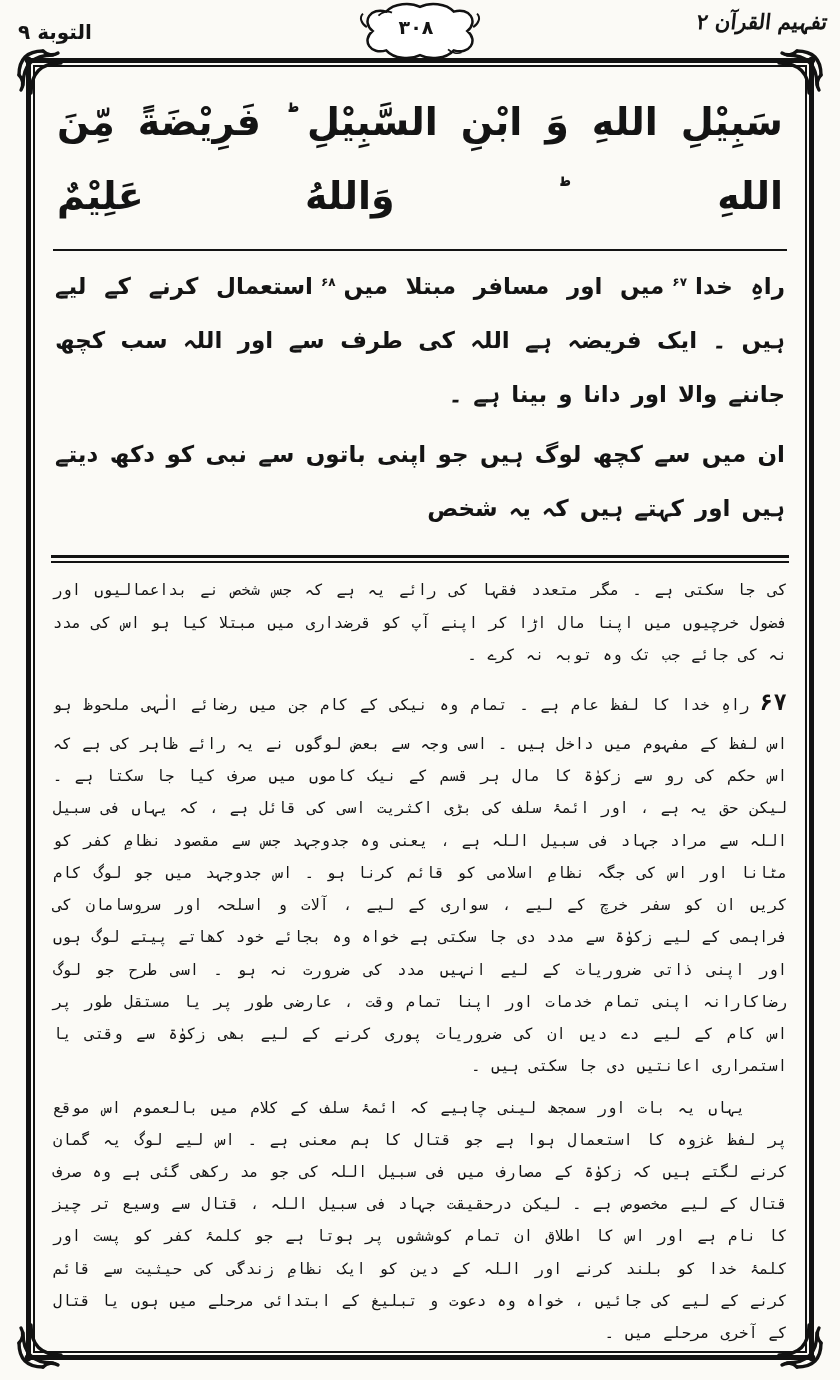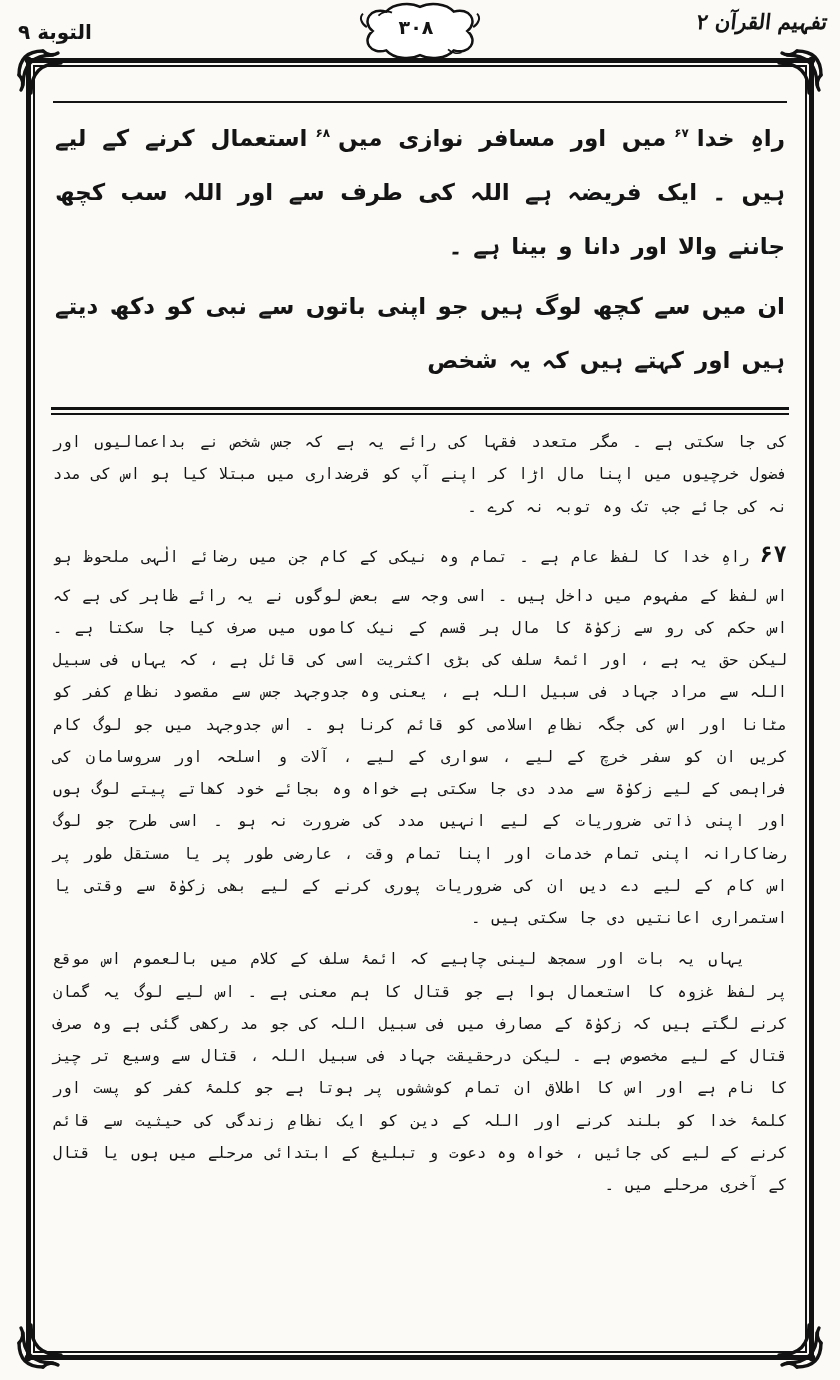--- a/index.html
+++ b/index.html
@@ -154,26 +154,27 @@
         <path d="M16 46 C16 26 26 16 46 16"></path>
         <path d="M28 4 C32 8 38 9 43 6"></path>
         <path d="M4 28 C8 32 9 38 6 43"></path>
       </g>
       <circle cx="13" cy="13" r="3.4" fill="#121212"></circle>
     </svg>
 
     <div class="frame-inner">
 
       <section class="quran">
+        <p class="qline"><span>سَبِيْلِ اللهِ وَ ابْنِ السَّبِيْلِ ؕ فَرِيْضَةً مِّنَ اللهِ ؕ وَاللهُ عَلِيْمٌ</span></p>
       </section>
 
       <div class="rule-thin"></div>
 
       <section class="translation">
-        <p><span>راہِ خدا</span><sup>۶۷</sup><span>میں اور مسافر نوازی میں</span><sup>۶۸</sup><span>استعمال کرنے کے لیے ہیں ۔ ایک فریضہ ہے اللہ کی طرف سے اور اللہ سب کچھ جاننے والا اور دانا و بینا ہے ۔</span></p>
+        <p><span>راہِ خدا</span><sup>۶۷</sup><span>میں اور مسافر مبتلا میں</span><sup>۶۸</sup><span>استعمال کرنے کے لیے ہیں ۔ ایک فریضہ ہے اللہ کی طرف سے اور اللہ سب کچھ جاننے والا اور دانا و بینا ہے ۔</span></p>
         <p>ان میں سے کچھ لوگ ہیں جو اپنی باتوں سے نبی کو دکھ دیتے ہیں اور کہتے ہیں کہ یہ شخص</p>
       </section>
 
       <div class="rule-heavy"></div>
 
       <section class="commentary">
         <p class="c-para">کی جا سکتی ہے ۔ مگر متعدد فقہا کی رائے یہ ہے کہ جس شخص نے بداعمالیوں اور فضول خرچیوں میں اپنا مال اڑا کر اپنے آپ کو قرضداری میں مبتلا کیا ہو اس کی مدد نہ کی جائے جب تک وہ توبہ نہ کرے ۔</p>
 
         <p class="c-para"><span class="fn-marker">۶۷</span><span>راہِ خدا کا لفظ عام ہے ۔ تمام وہ نیکی کے کام جن میں رضائے الٰہی ملحوظ ہو اس لفظ کے مفہوم میں داخل ہیں ۔ اسی وجہ سے بعض لوگوں نے یہ رائے ظاہر کی ہے کہ اس حکم کی رو سے زکوٰۃ کا مال ہر قسم کے نیک کاموں میں صرف کیا جا سکتا ہے ۔ لیکن حق یہ ہے ، اور ائمۂ سلف کی بڑی اکثریت اسی کی قائل ہے ، کہ یہاں فی سبیل اللہ سے مراد جہاد فی سبیل اللہ ہے ، یعنی وہ جدوجہد جس سے مقصود نظامِ کفر کو مٹانا اور اس کی جگہ نظامِ اسلامی کو قائم کرنا ہو ۔ اس جدوجہد میں جو لوگ کام کریں ان کو سفر خرچ کے لیے ، سواری کے لیے ، آلات و اسلحہ اور سروسامان کی فراہمی کے لیے زکوٰۃ سے مدد دی جا سکتی ہے خواہ وہ بجائے خود کھاتے پیتے لوگ ہوں اور اپنی ذاتی ضروریات کے لیے انہیں مدد کی ضرورت نہ ہو ۔ اسی طرح جو لوگ رضاکارانہ اپنی تمام خدمات اور اپنا تمام وقت ، عارضی طور پر یا مستقل طور پر اس کام کے لیے دے دیں ان کی ضروریات پوری کرنے کے لیے بھی زکوٰۃ سے وقتی یا استمراری اعانتیں دی جا سکتی ہیں ۔</span></p>
 

